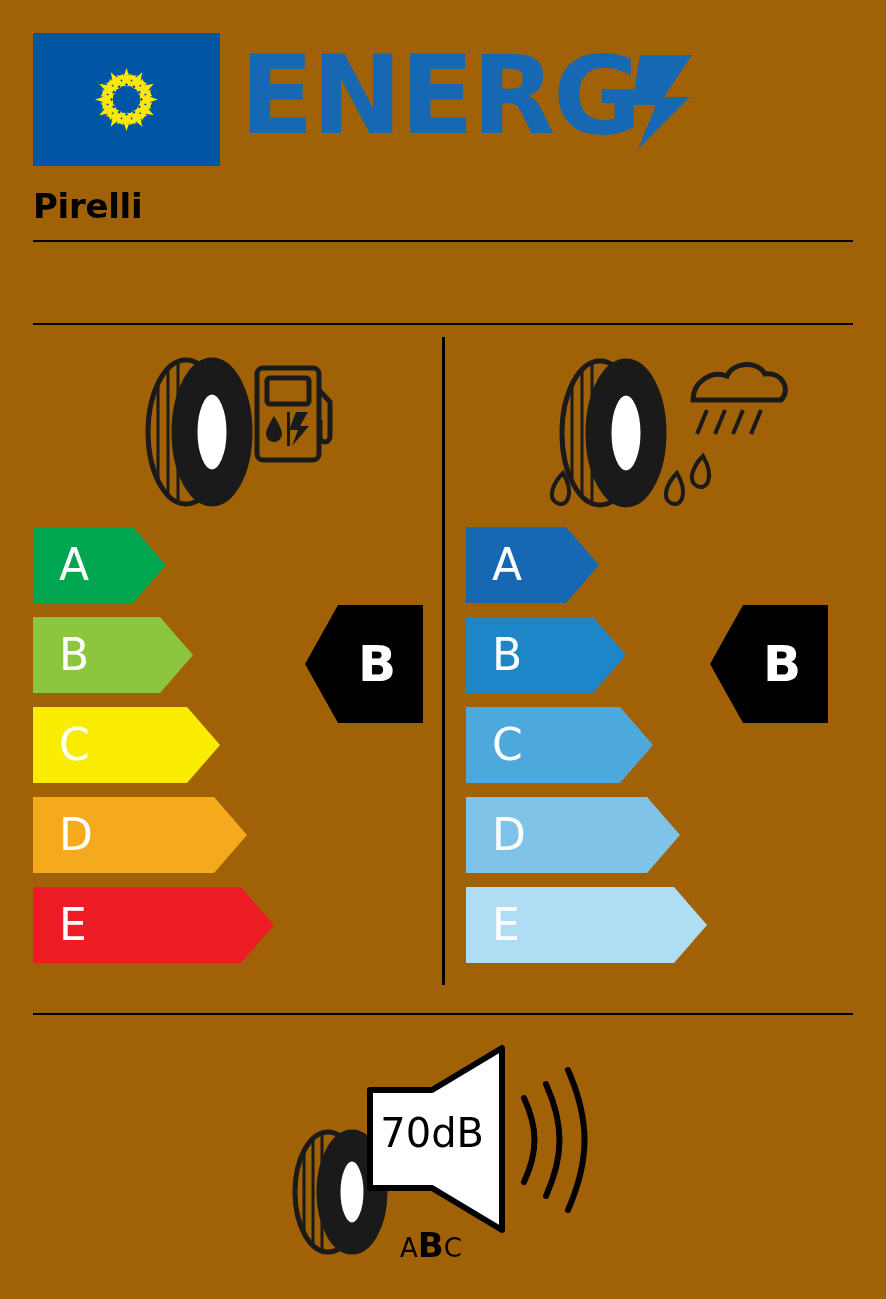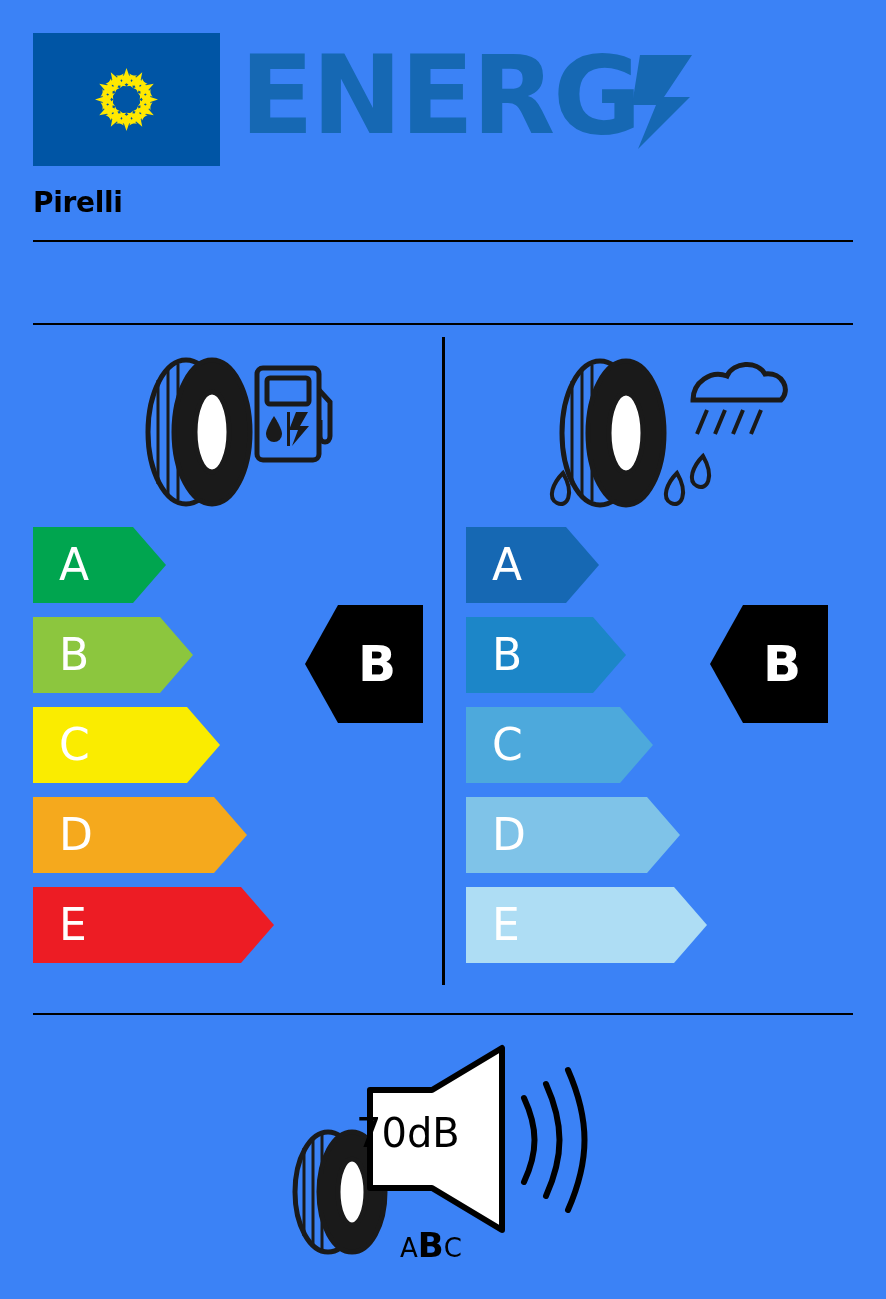--- a/index.html
+++ b/index.html
@@ -7,21 +7,21 @@
     padding: 0;
     background: #ffffff;
   }
   body {
     font-family: "DejaVu Sans", "Liberation Sans", sans-serif;
   }
   #label {
     position: relative;
     width: 886px;
     height: 1299px;
-    background: #3b82f6;
+    background: #a16207;
     overflow: hidden;
   }
 
   
   .eu-flag {
     position: absolute;
     left: 33px;
     top: 33px;
     width: 187px;
     height: 133px;
@@ -36,21 +36,21 @@
     height: 110px;
     display: flex;
     align-items: center;
   }
   .energ-word svg { display:block; }
 
   .brand {
     position: absolute;
     left: 33px;
     top: 186px;
-    font-size: 28px;
+    font-size: 34px;
     font-weight: bold;
     color: #000;
     letter-spacing: -0.3px;
   }
 
   .hr {
     position: absolute;
     background: #000;
     height: 2px;
     left: 33px;
@@ -144,24 +144,24 @@
   .noise {
     position: absolute;
     left: 280px;
     top: 1040px;
     width: 330px;
     height: 225px;
   }
   .noise svg { display:block; width:100%; height:100%; }
   .noise-db {
     position: absolute;
-    left: 76px;
+    left: 84px;
     top: 70px;
     width: 120px;
-    text-align: left;
+    text-align: right;
     font-size: 40px;
     color: #000;
   }
   .noise-class {
     position: absolute;
     left: 120px;
     top: 185px;
     width: 130px;
     font-size: 30px;
     color: #000;

